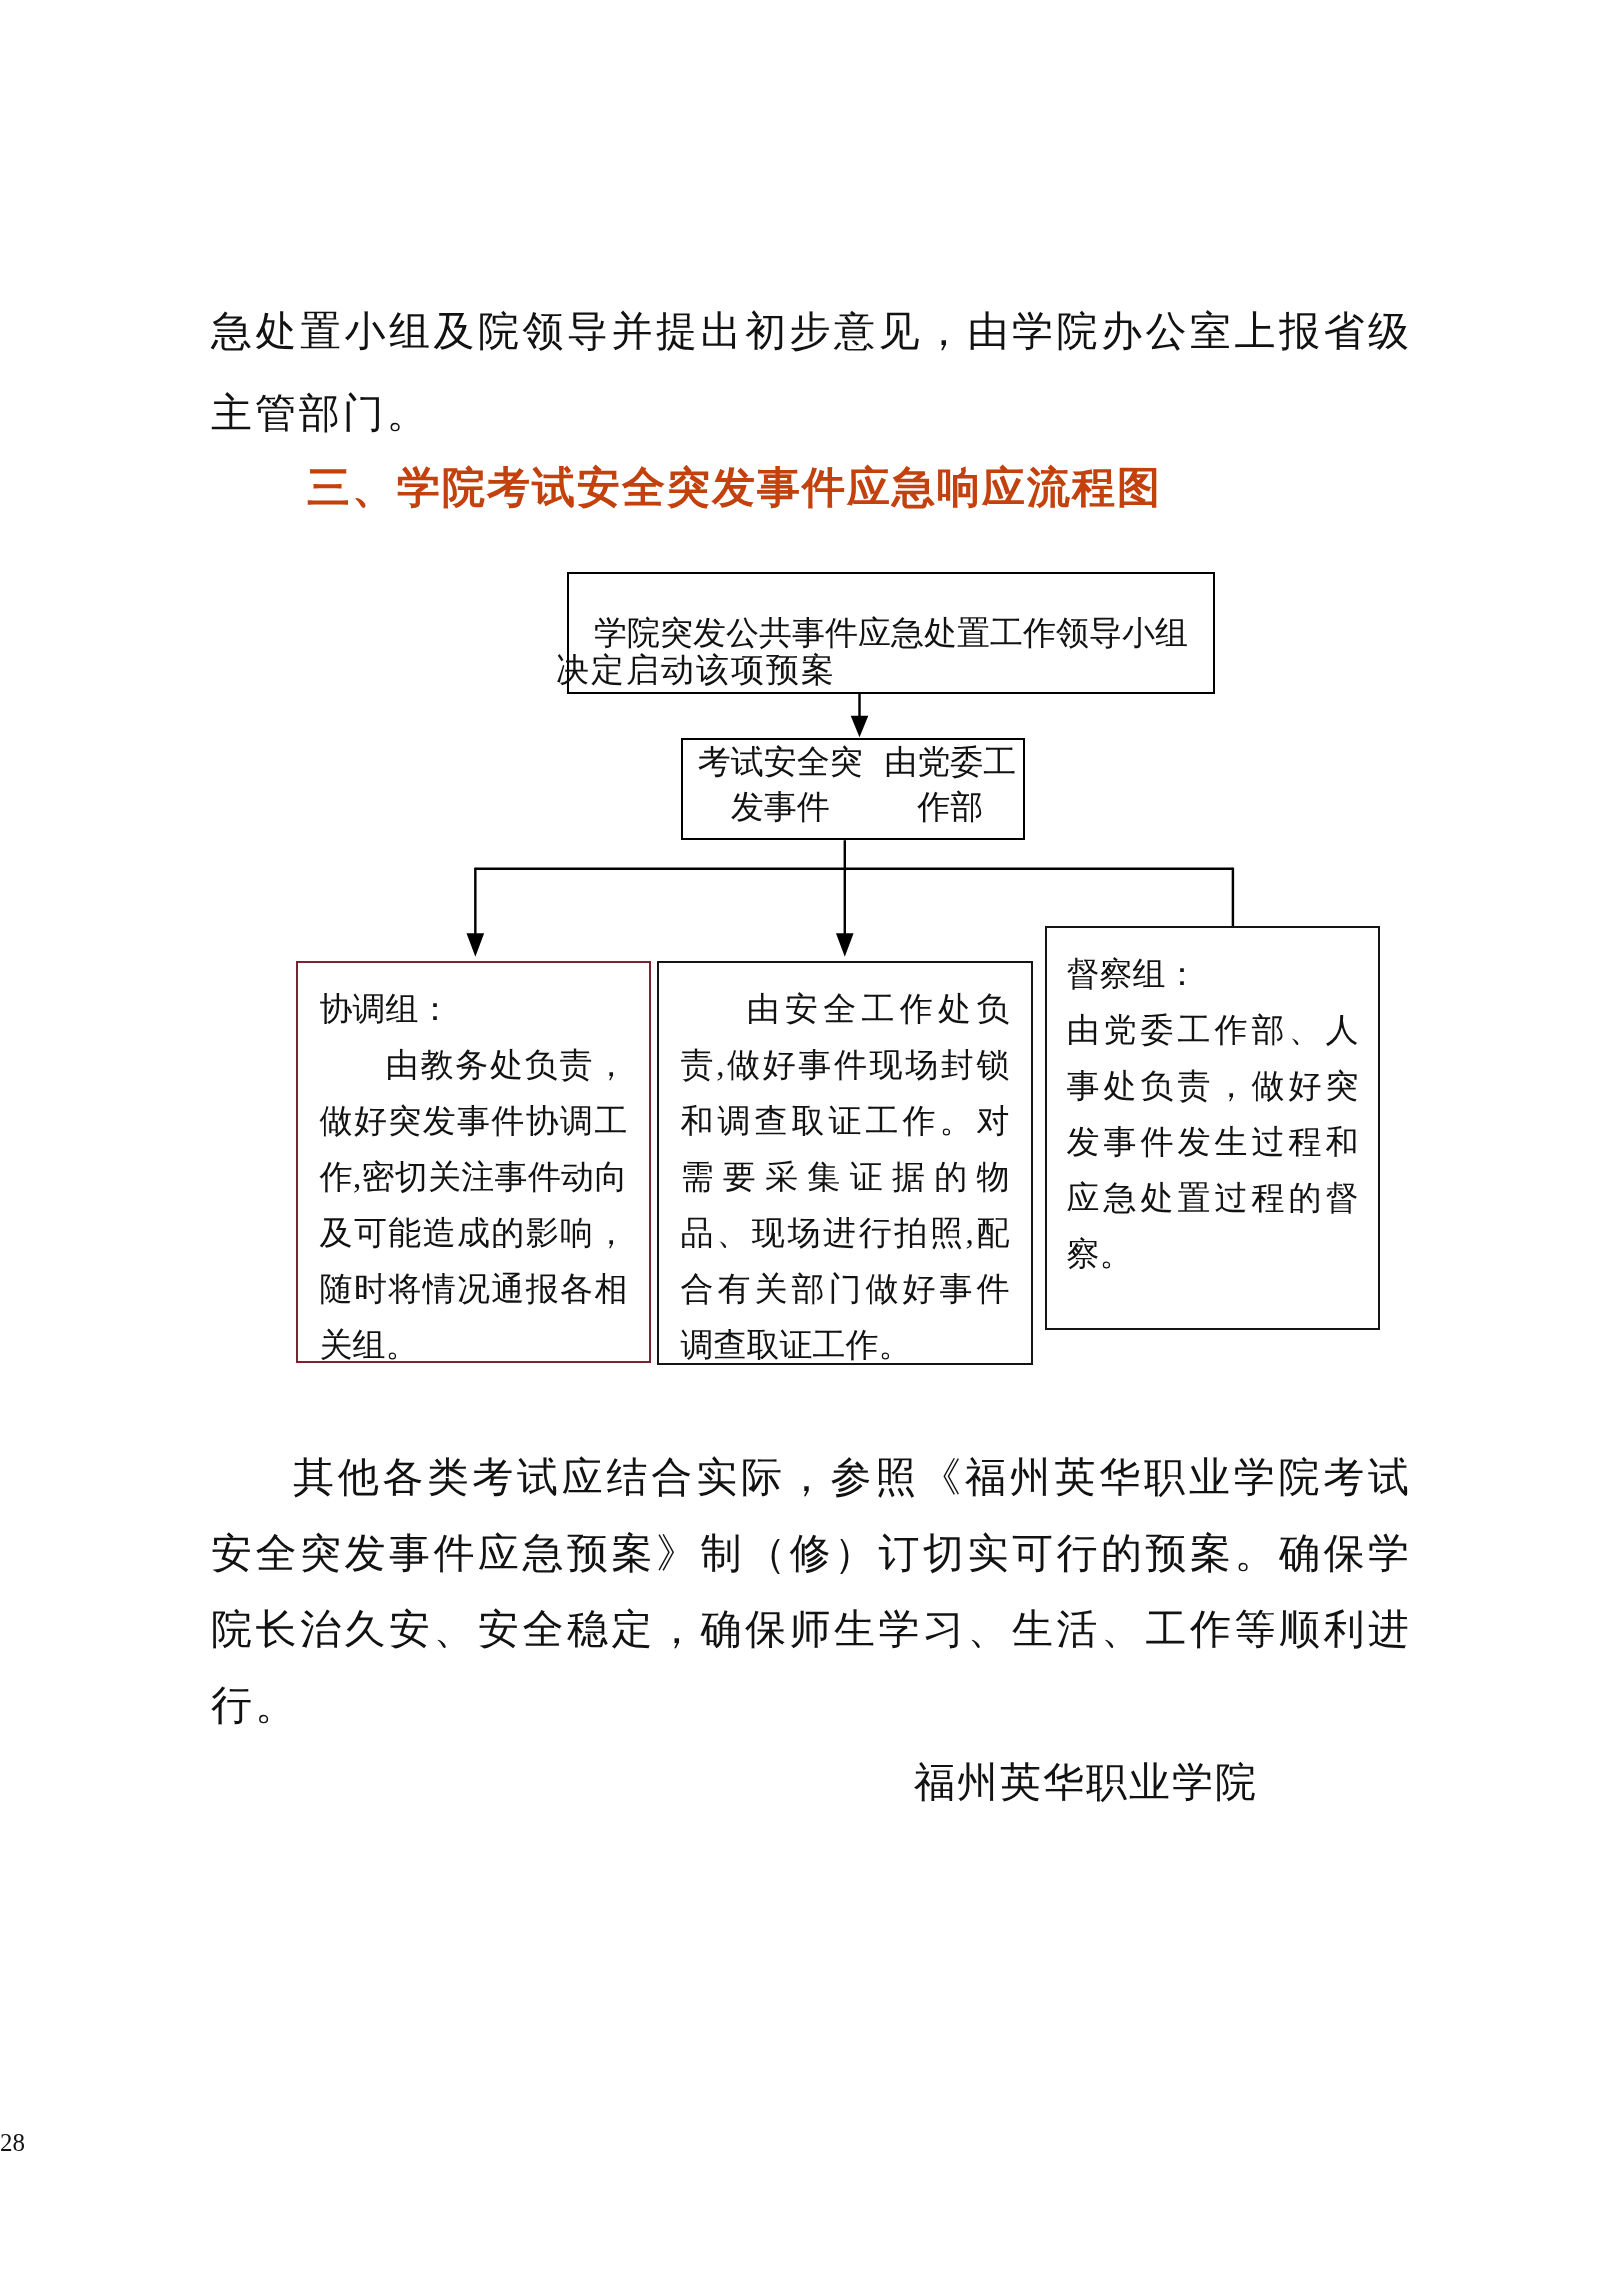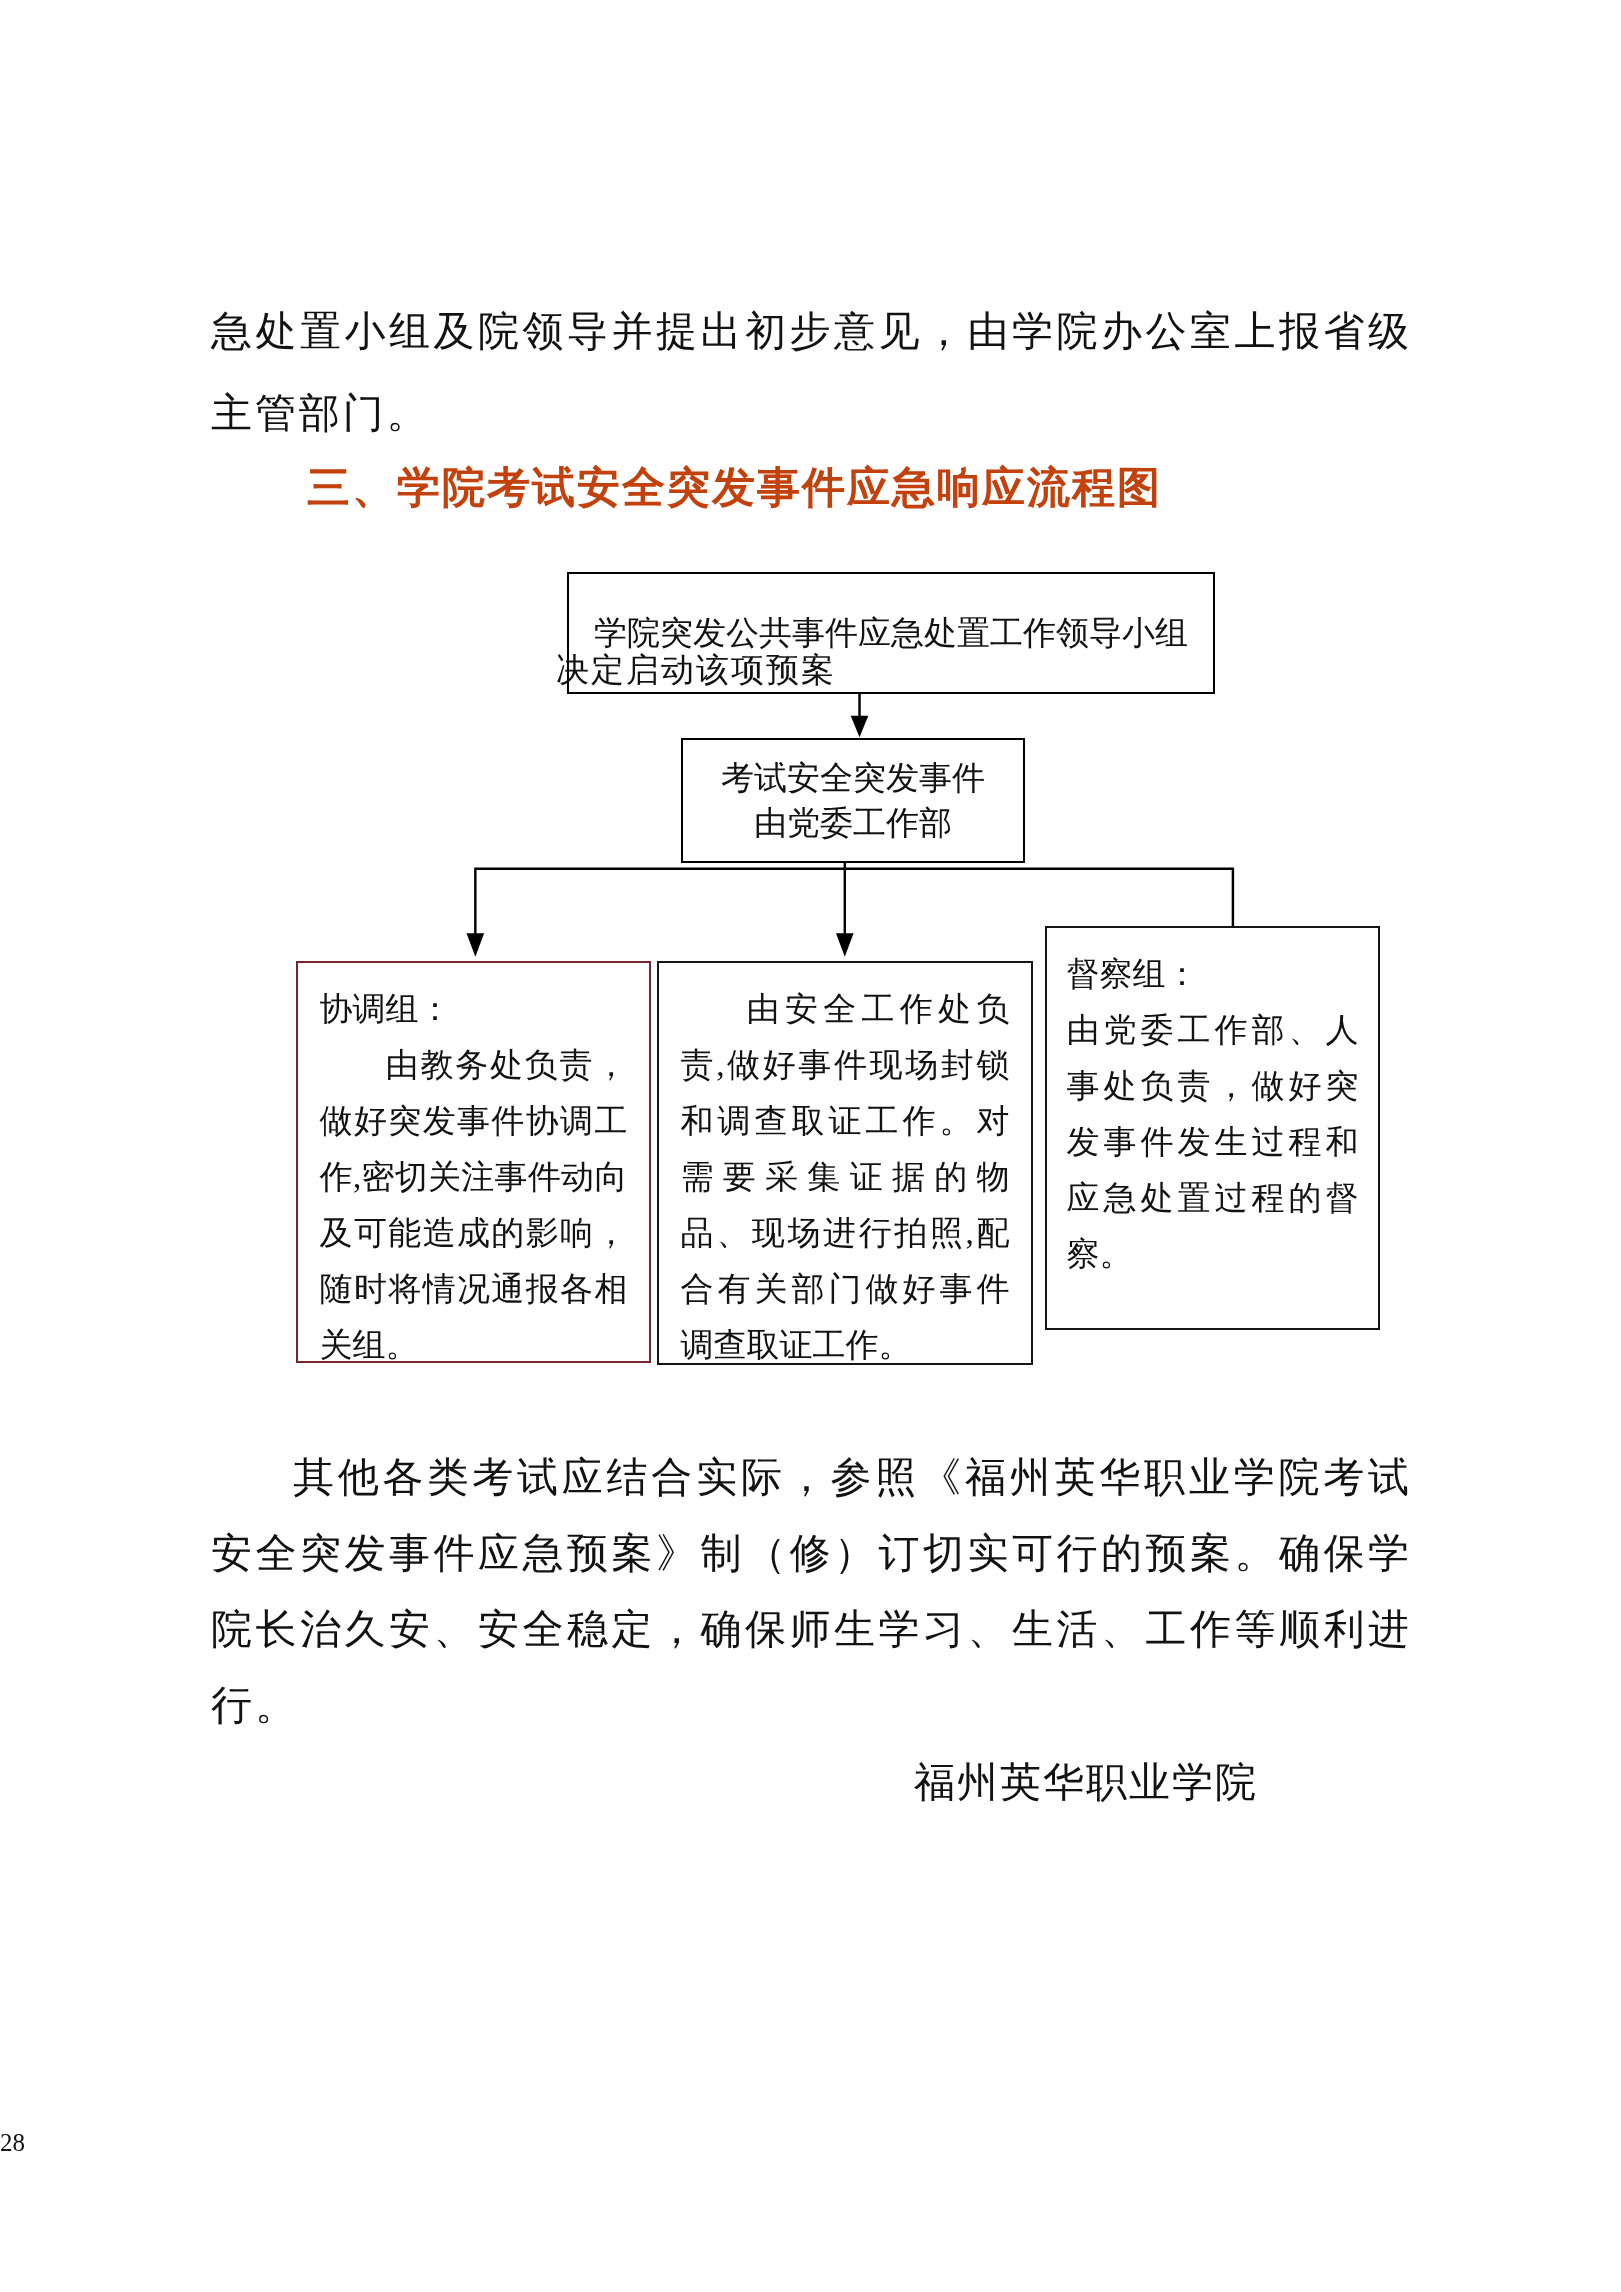--- a/index.html
+++ b/index.html
@@ -38,22 +38,22 @@
     left:535px;top:572px;width:648px;height:122px;
     display:flex;align-items:center;justify-content:center;
     text-align:center;
     margin-left:32px;
   }
   #fc-decision-label{
     position:absolute;left:556px;top:648px;
     font-size:33px;letter-spacing:2px;z-index:2;
   }
   #fc-mid-box{
-    left:681px;top:738px;width:344px;height:125px;
-    display:flex;flex-direction:column;align-items:center;justify-content:center;
+    left:681px;top:738px;width:344px;height:102px;
+    display:flex;flex-direction:row;justify-content:center;
     text-align:center;line-height:45px;
   }
   .group-box{
     padding:17.6px 21.6px;line-height:56px;
   }
   .group-box .group-title{margin:0;}
   .group-box .group-body{
     margin:0;text-align:justify;text-justify:inter-ideograph;text-indent:2em;
   }
   .group-box.no-indent .group-body{text-indent:0;}

